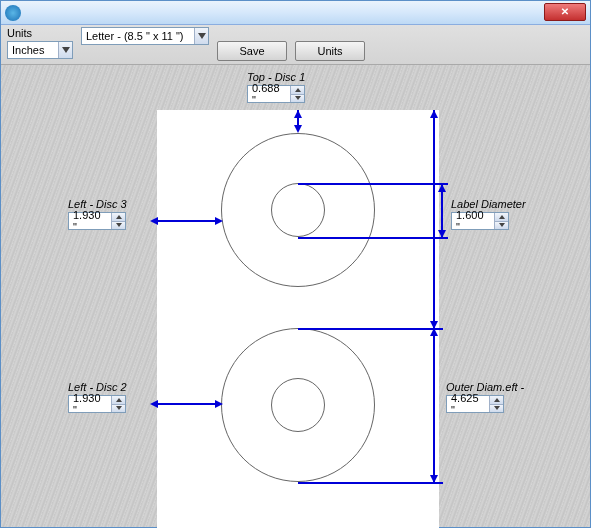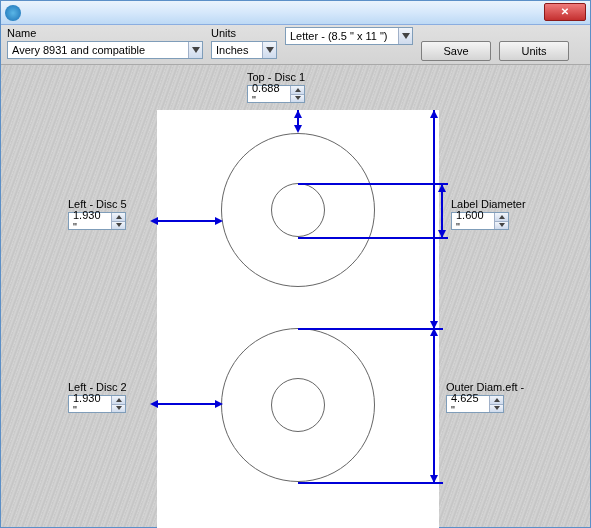--- a/index.html
+++ b/index.html
@@ -24,21 +24,21 @@
 
 .canvas-area { position: absolute; top: 64px; left: 0; right: 0; bottom: 0;
   background: repeating-linear-gradient(110deg, #c8c8c8 0px, #d4d4d4 2px, #c4c4c4 4px, #d6d6d6 6px);
 }
 
 .paper { position: absolute; left: 156px; top: 45px; width: 282px; height: 420px; background: #fff; }
 
 .disc { position: absolute; border: 1px solid #666; border-radius: 50%; background: #fff; }
 
 .measure-group { position: absolute; }
-.measure-label { color: #000; white-space: nowrap; margin-bottom: 2px; }
+.measure-label { color: #000; white-space: nowrap; margin-bottom: 2px; font-style: italic; }
 .spinner { display: flex; background: #fff; border: 1px solid #7f9db9; height: 18px; width: 58px; align-items: center; }
 .spinner .val { flex: 1; padding: 0 4px; }
 .spinner .spin-btns { width: 14px; height: 16px; border-left: 1px solid #a0b0c8; display: flex; flex-direction: column; }
 .spinner .spin-btns div { flex: 1; background: linear-gradient(180deg, #f0f4fa, #cfdbed); display: flex; align-items: center; justify-content: center; }
 .spinner .spin-btns div:first-child { border-bottom: 1px solid #a0b0c8; }
 .spinner .spin-btns svg { width: 6px; height: 4px; }
 
 
 .line { position: absolute; background: #0000d8; }
 .arrowhead { position: absolute; width: 0; height: 0; }
@@ -53,31 +53,20 @@
 <div class="window">
 
   <div class="titlebar">
     <span class="icon"></span>
     <div class="close">
       <span>✕</span>
     </div>
   </div>
 
   <div class="toolbar">
-    <div class="field" style="width:196px">
-      <div class="field-label">Name</div>
-      <div class="combo">
-        <div class="text">Avery 8931 and compatible</div>
-        <div class="arrow">
-            <svg viewBox="0 0 8 6">
-              <path d="M0 0 L8 0 L4 6 Z" fill="#444"></path>
-            </svg>
-          </div>
-      </div>
-    </div>
 
     <div class="field" style="width:66px">
       <div class="field-label">Units</div>
       <div class="combo">
         <div class="text">Inches</div>
         <div class="arrow">
             <svg viewBox="0 0 8 6">
               <path d="M0 0 L8 0 L4 6 Z" fill="#444"></path>
             </svg>
           </div>
@@ -134,21 +123,21 @@
     <div class="line" style="left:296px; top:45px; width:2px; height:18px"></div>
     <div class="arrowhead arr-up" style="left:293px; top:45px"></div>
     <div class="arrowhead arr-down" style="left:293px; top:60px"></div>
 
 
     <div class="line" style="left:432px; top:45px; width:2px; height:218px"></div>
     <div class="arrowhead arr-up" style="left:429px; top:45px"></div>
     <div class="arrowhead arr-down" style="left:429px; top:256px"></div>
 
     <div class="measure-group" style="left:67px; top:133px">
-      <div class="measure-label">Left - Disc 5</div>
+      <div class="measure-label">Left - Disc 3</div>
       <div class="spinner">
         <div class="val">1.930 "</div>
         <div class="spin-btns">
           <div>
               <svg viewBox="0 0 6 4">
                 <path d="M3 0 L6 4 L0 4 Z" fill="#444"></path>
               </svg>
             </div>
           <div>
               <svg viewBox="0 0 6 4">

